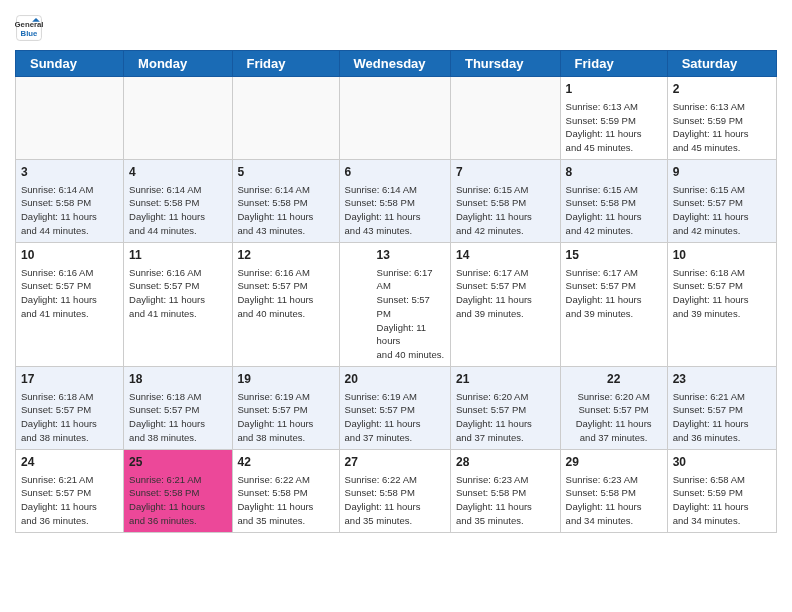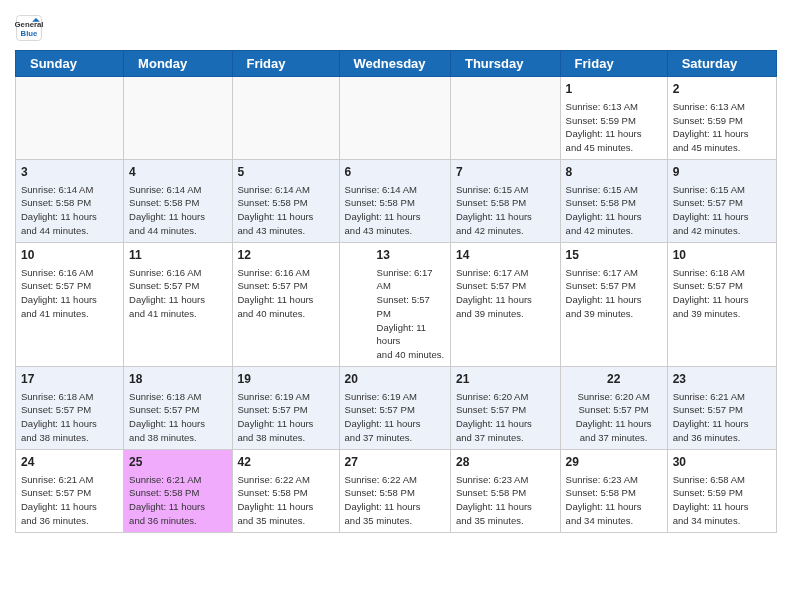--- a/index.html
+++ b/index.html
@@ -310,21 +310,21 @@
           </td>
         </tr>
         <tr>
           <td style="background: rgb(255, 255, 255);">
             <span class="day-num">24</span>
             <div class="day-info" style="white-space: pre-line;">Sunrise: 6:21 AM
 Sunset: 5:57 PM
 Daylight: 11 hours
 and 36 minutes.</div>
           </td>
-          <td style="background: #f0abfc;">
+          <td style="background: #ec4899;">
             <span class="day-num">25</span>
             <div class="day-info" style="white-space: pre-line;">Sunrise: 6:21 AM
 Sunset: 5:58 PM
 Daylight: 11 hours
 and 36 minutes.</div>
           </td>
           <td style="background: rgb(255, 255, 255);">
             <span class="day-num">42</span>
             <div class="day-info" style="white-space: pre-line;">Sunrise: 6:22 AM
 Sunset: 5:58 PM

